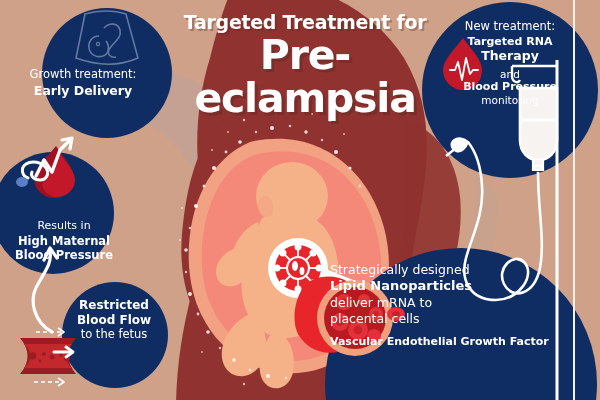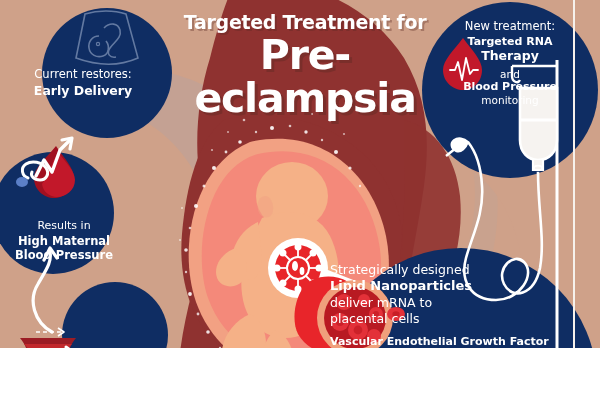--- a/index.html
+++ b/index.html
@@ -3,21 +3,21 @@
 <meta charset="utf-8">
 <style>
   html, body {
     margin: 0;
     padding: 0;
     background: #ffffff;
   }
   #canvas {
     position: relative;
     width: 600px;
-    height: 348px;
+    height: 400px;
     overflow: hidden;
     background: #cfa189;
     font-family: "DejaVu Sans", sans-serif;
   }
   .layer { position: absolute; }
 
   
   .bg-svg { position: absolute; left: 0; top: 0; width: 600px; height: 400px; }
 
   
@@ -376,39 +376,44 @@
       <ellipse cx="396" cy="314" rx="3.6" ry="2.8" fill="#c81f27"></ellipse>
     </g>
   </svg>
 
   <div id="title-block">
     <div id="title-line1">Targeted Treatment for</div>
     <div id="title-line2">Pre-eclampsia</div>
   </div>
 
   <div class="ctext" id="tl-text">
-    <div class="reg">Current restores:</div>
+    <div class="reg">Growth treatment:</div>
     <div class="bold l2">Early Delivery</div>
   </div>
 
   <div class="ctext" id="tr-text">
     <div class="reg">New treatment:</div>
     <div class="bold l2">Targeted RNA</div>
     <div class="bold l3">Therapy</div>
     <div class="reg" style="font-size:10.5px; margin-top:5px;">and</div>
     <div class="bold" style="font-size:11px;">Blood Pressure</div>
     <div class="reg" style="font-size:10.5px;">monitoring</div>
   </div>
 
   <div class="ctext" id="ml-text">
     <div class="reg">Results in</div>
     <div class="bold l2">High Maternal</div>
     <div class="bold l3">Blood Pressure</div>
   </div>
 
+  <div class="ctext" id="bl-text">
+    <div class="bold">Restricted</div>
+    <div class="bold l2">Blood Flow</div>
+    <div class="reg l3">to the fetus</div>
+  </div>
 
   <div id="br-text">
     <div class="b1">Strategically designed</div>
     <div class="b2">Lipid Nanoparticles</div>
     <div class="b3">deliver mRNA to</div>
     <div class="b4">placental cells</div>
     <div class="b5">Vascular Endothelial Growth Factor</div>
   </div>
 
   <div id="right-strip"></div>

